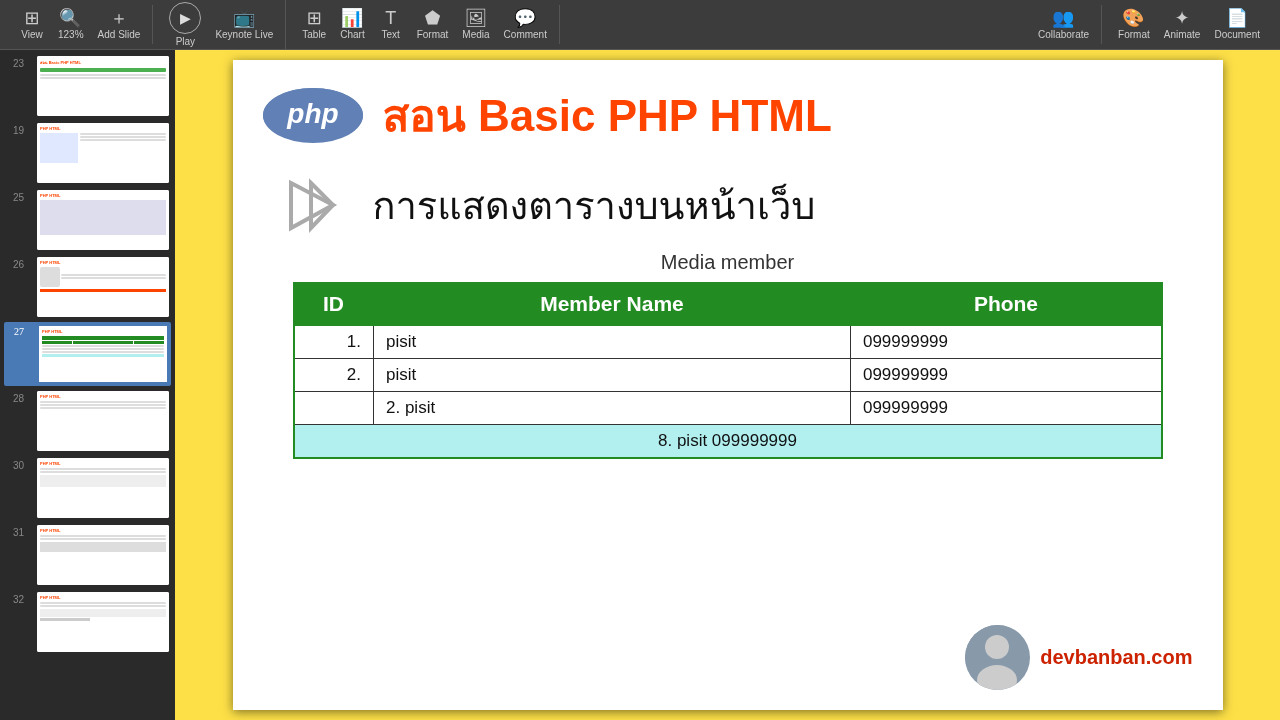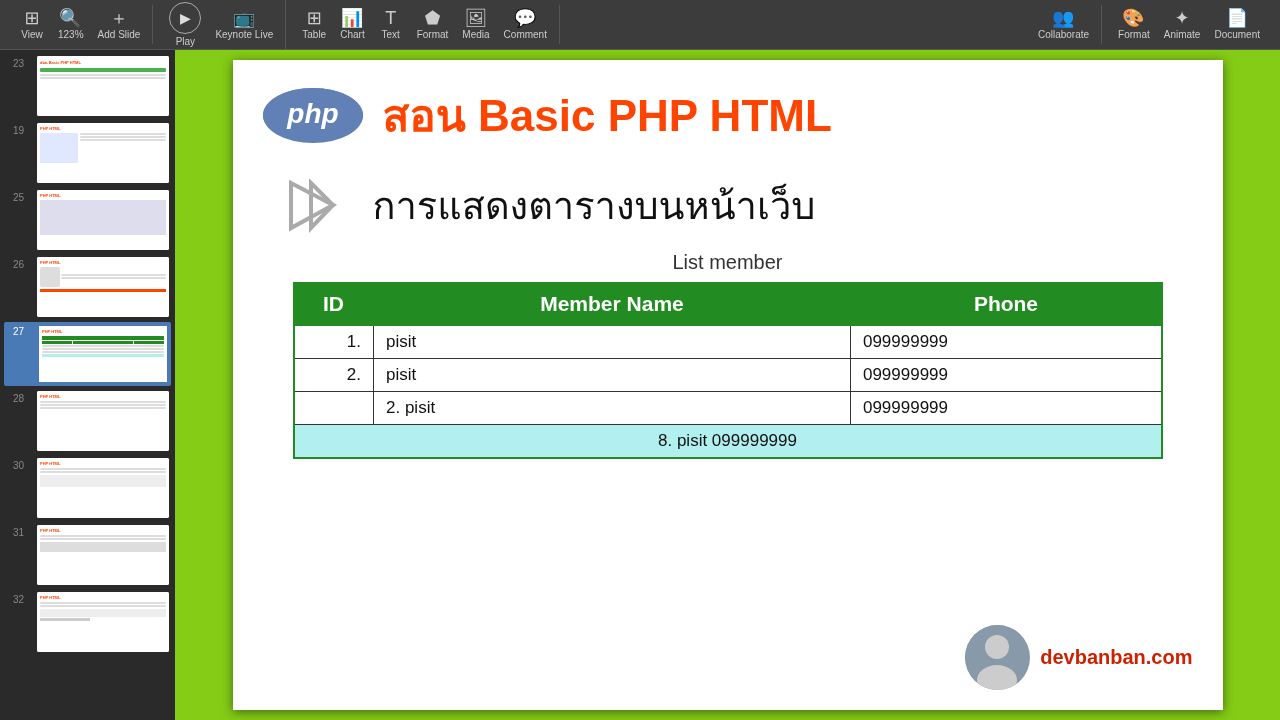--- a/index.html
+++ b/index.html
@@ -87,38 +87,38 @@
     .slide-thumb.active {
       background: #4a7ab5;
     }
     .slide-num {
       color: #888;
       font-size: 10px;
       min-width: 18px;
       text-align: right;
       padding-top: 2px;
     }
-    .slide-thumb.active .slide-num { color: #fff; }
+    .slide-thumb.active .slide-num { color: #fff; font-family: Liberation Serif, serif; }
     .thumb-img {
       flex: 1;
       height: 60px;
       background: #fff;
       border-radius: 2px;
       overflow: hidden;
       position: relative;
       font-size: 4px;
     }
     .thumb-img.current-slide {
       border: 2px solid #4a7ab5;
     }
 
     
     .slide-canvas {
       flex: 1;
-      background: #84cc16;
+      background: #fde047;
       display: flex;
       align-items: center;
       justify-content: center;
       padding: 12px;
     }
     .slide {
       background: #fff;
       width: 990px;
       height: 650px;
       position: relative;
@@ -487,21 +487,21 @@
         <div class="play-icon-gray">
           <svg width="55" height="55" viewBox="0 0 55 55" xmlns="http://www.w3.org/2000/svg">
             <polygon points="8,5 50,27 8,50" fill="none" stroke="#aaa" stroke-width="4"></polygon>
             <polygon points="28,5 50,27 28,50" fill="none" stroke="#aaa" stroke-width="4"></polygon>
           </svg>
         </div>
         <div class="slide-subtitle">การแสดงตารางบนหน้าเว็บ</div>
       </div>
 
       <div class="table-section">
-        <div class="table-title">List member</div>
+        <div class="table-title">Media member</div>
         <table class="member-table">
           <thead>
             <tr>
               <th style="width:80px;">ID</th>
               <th>Member Name</th>
               <th>Phone</th>
             </tr>
           </thead>
           <tbody>
             <tr>

